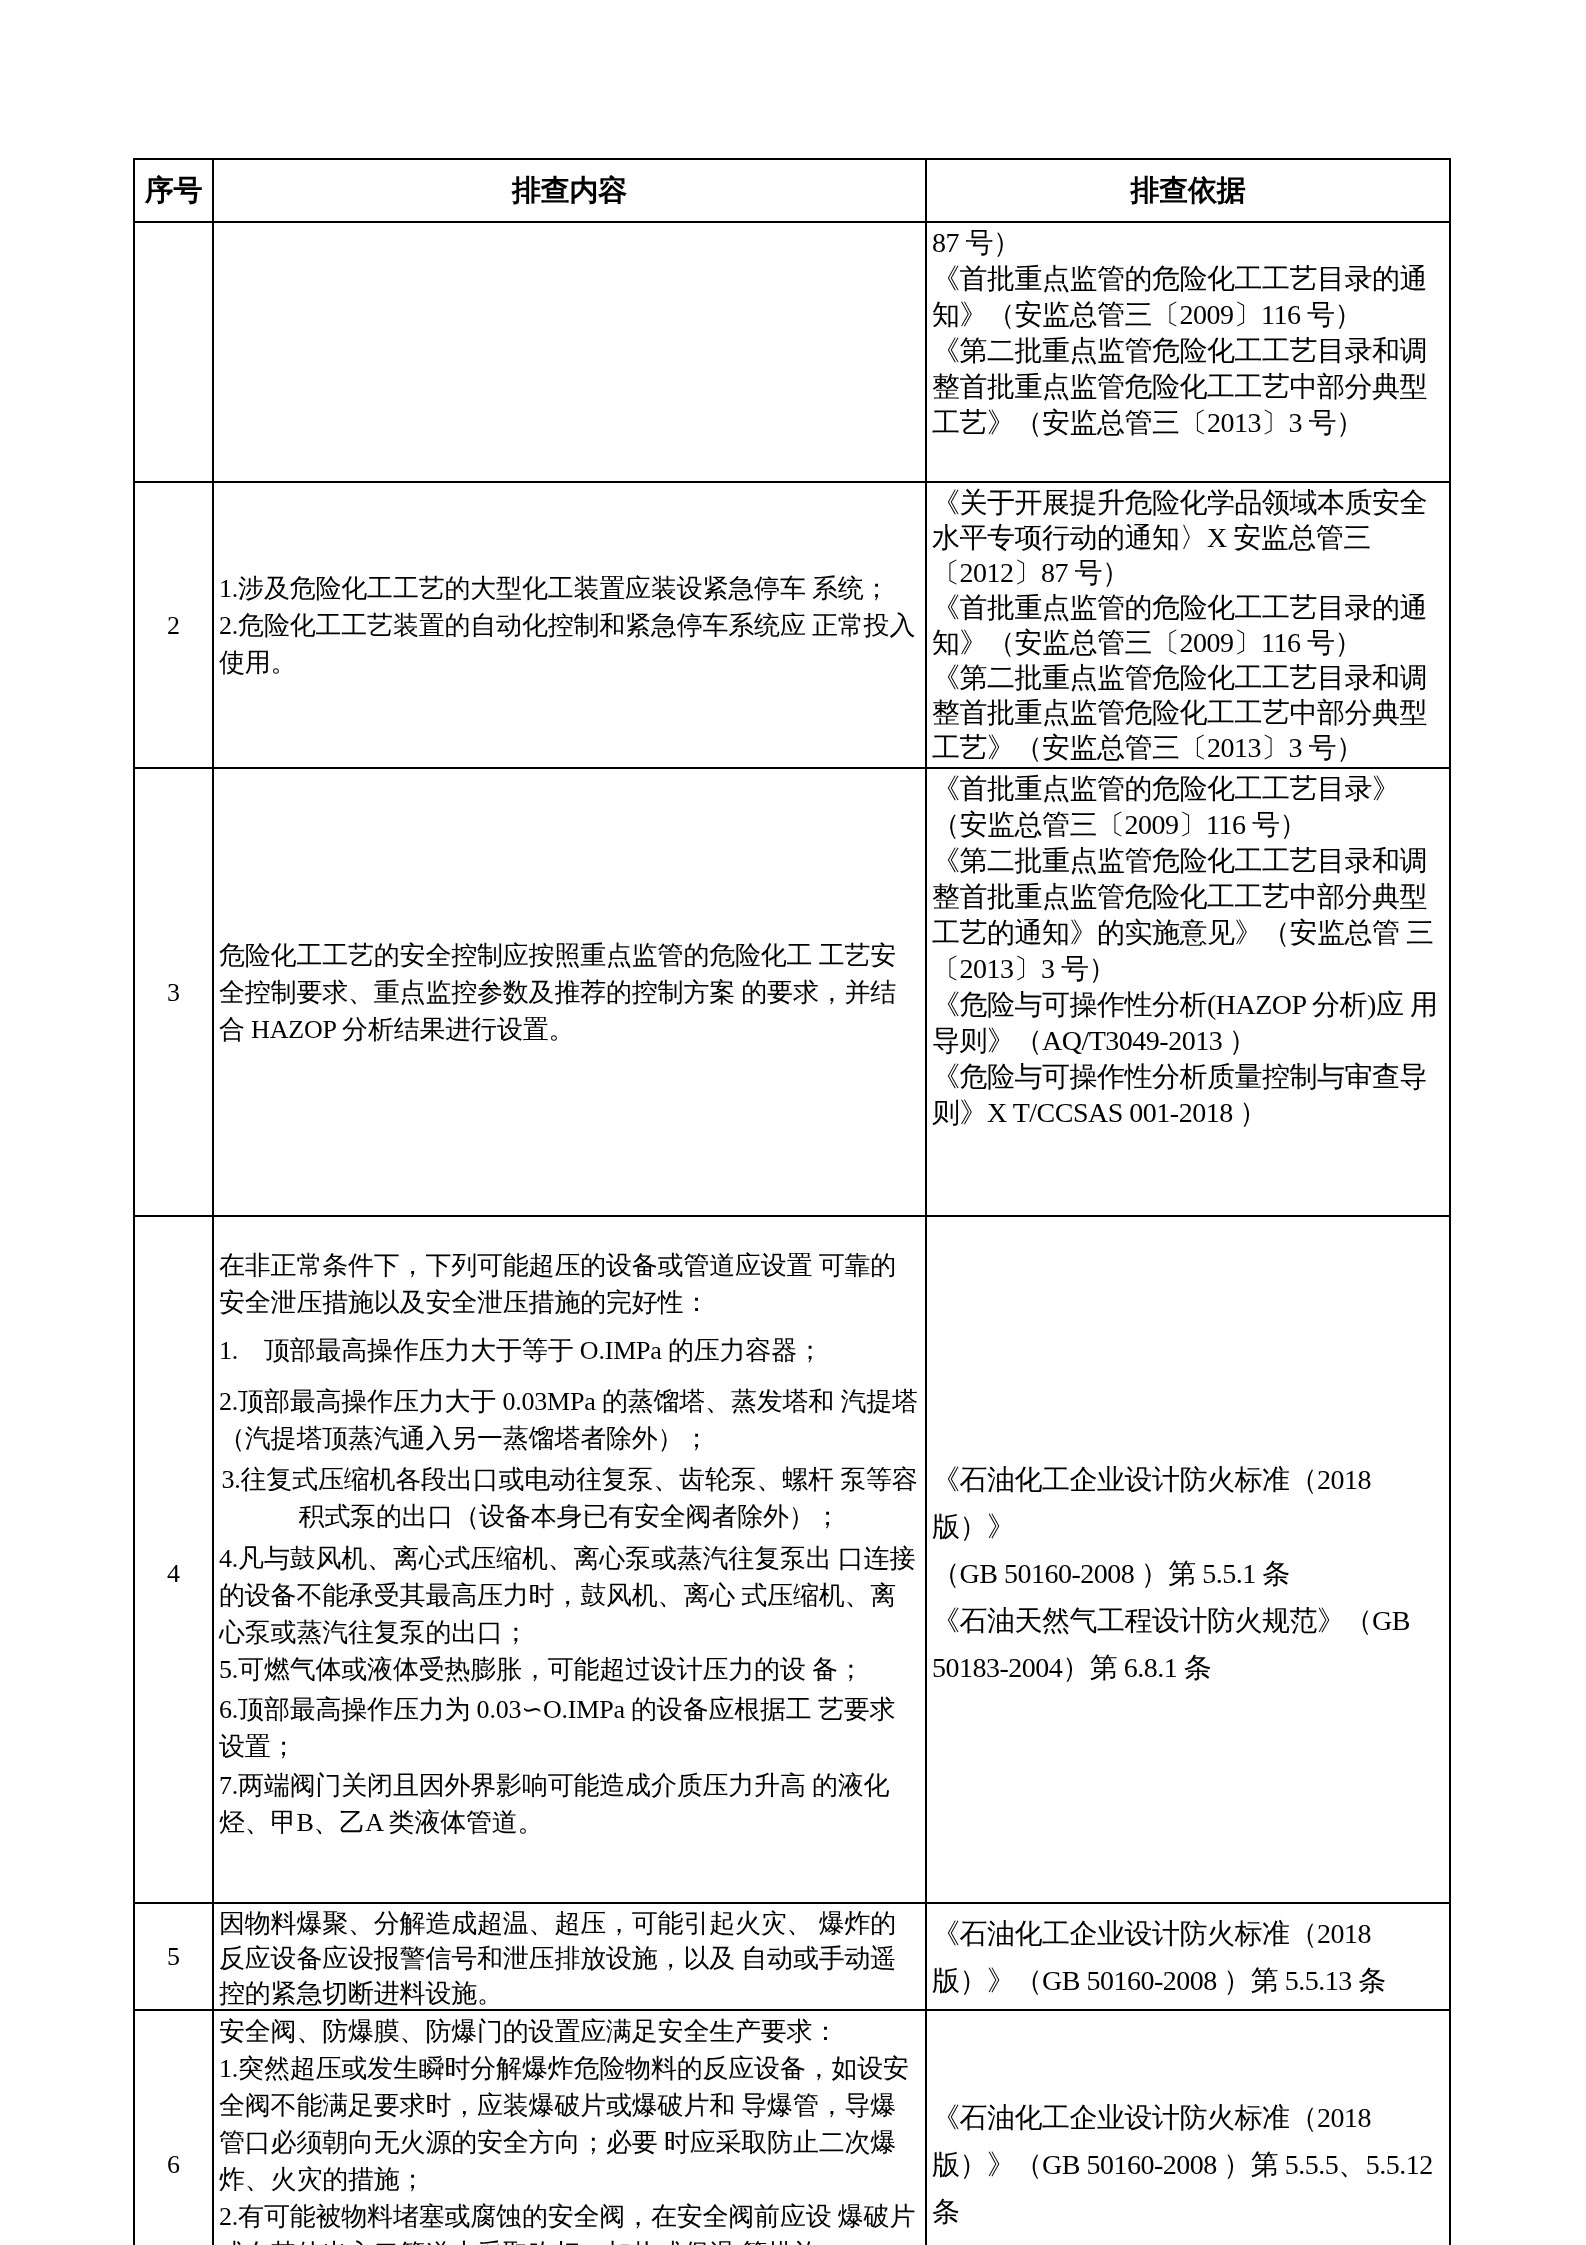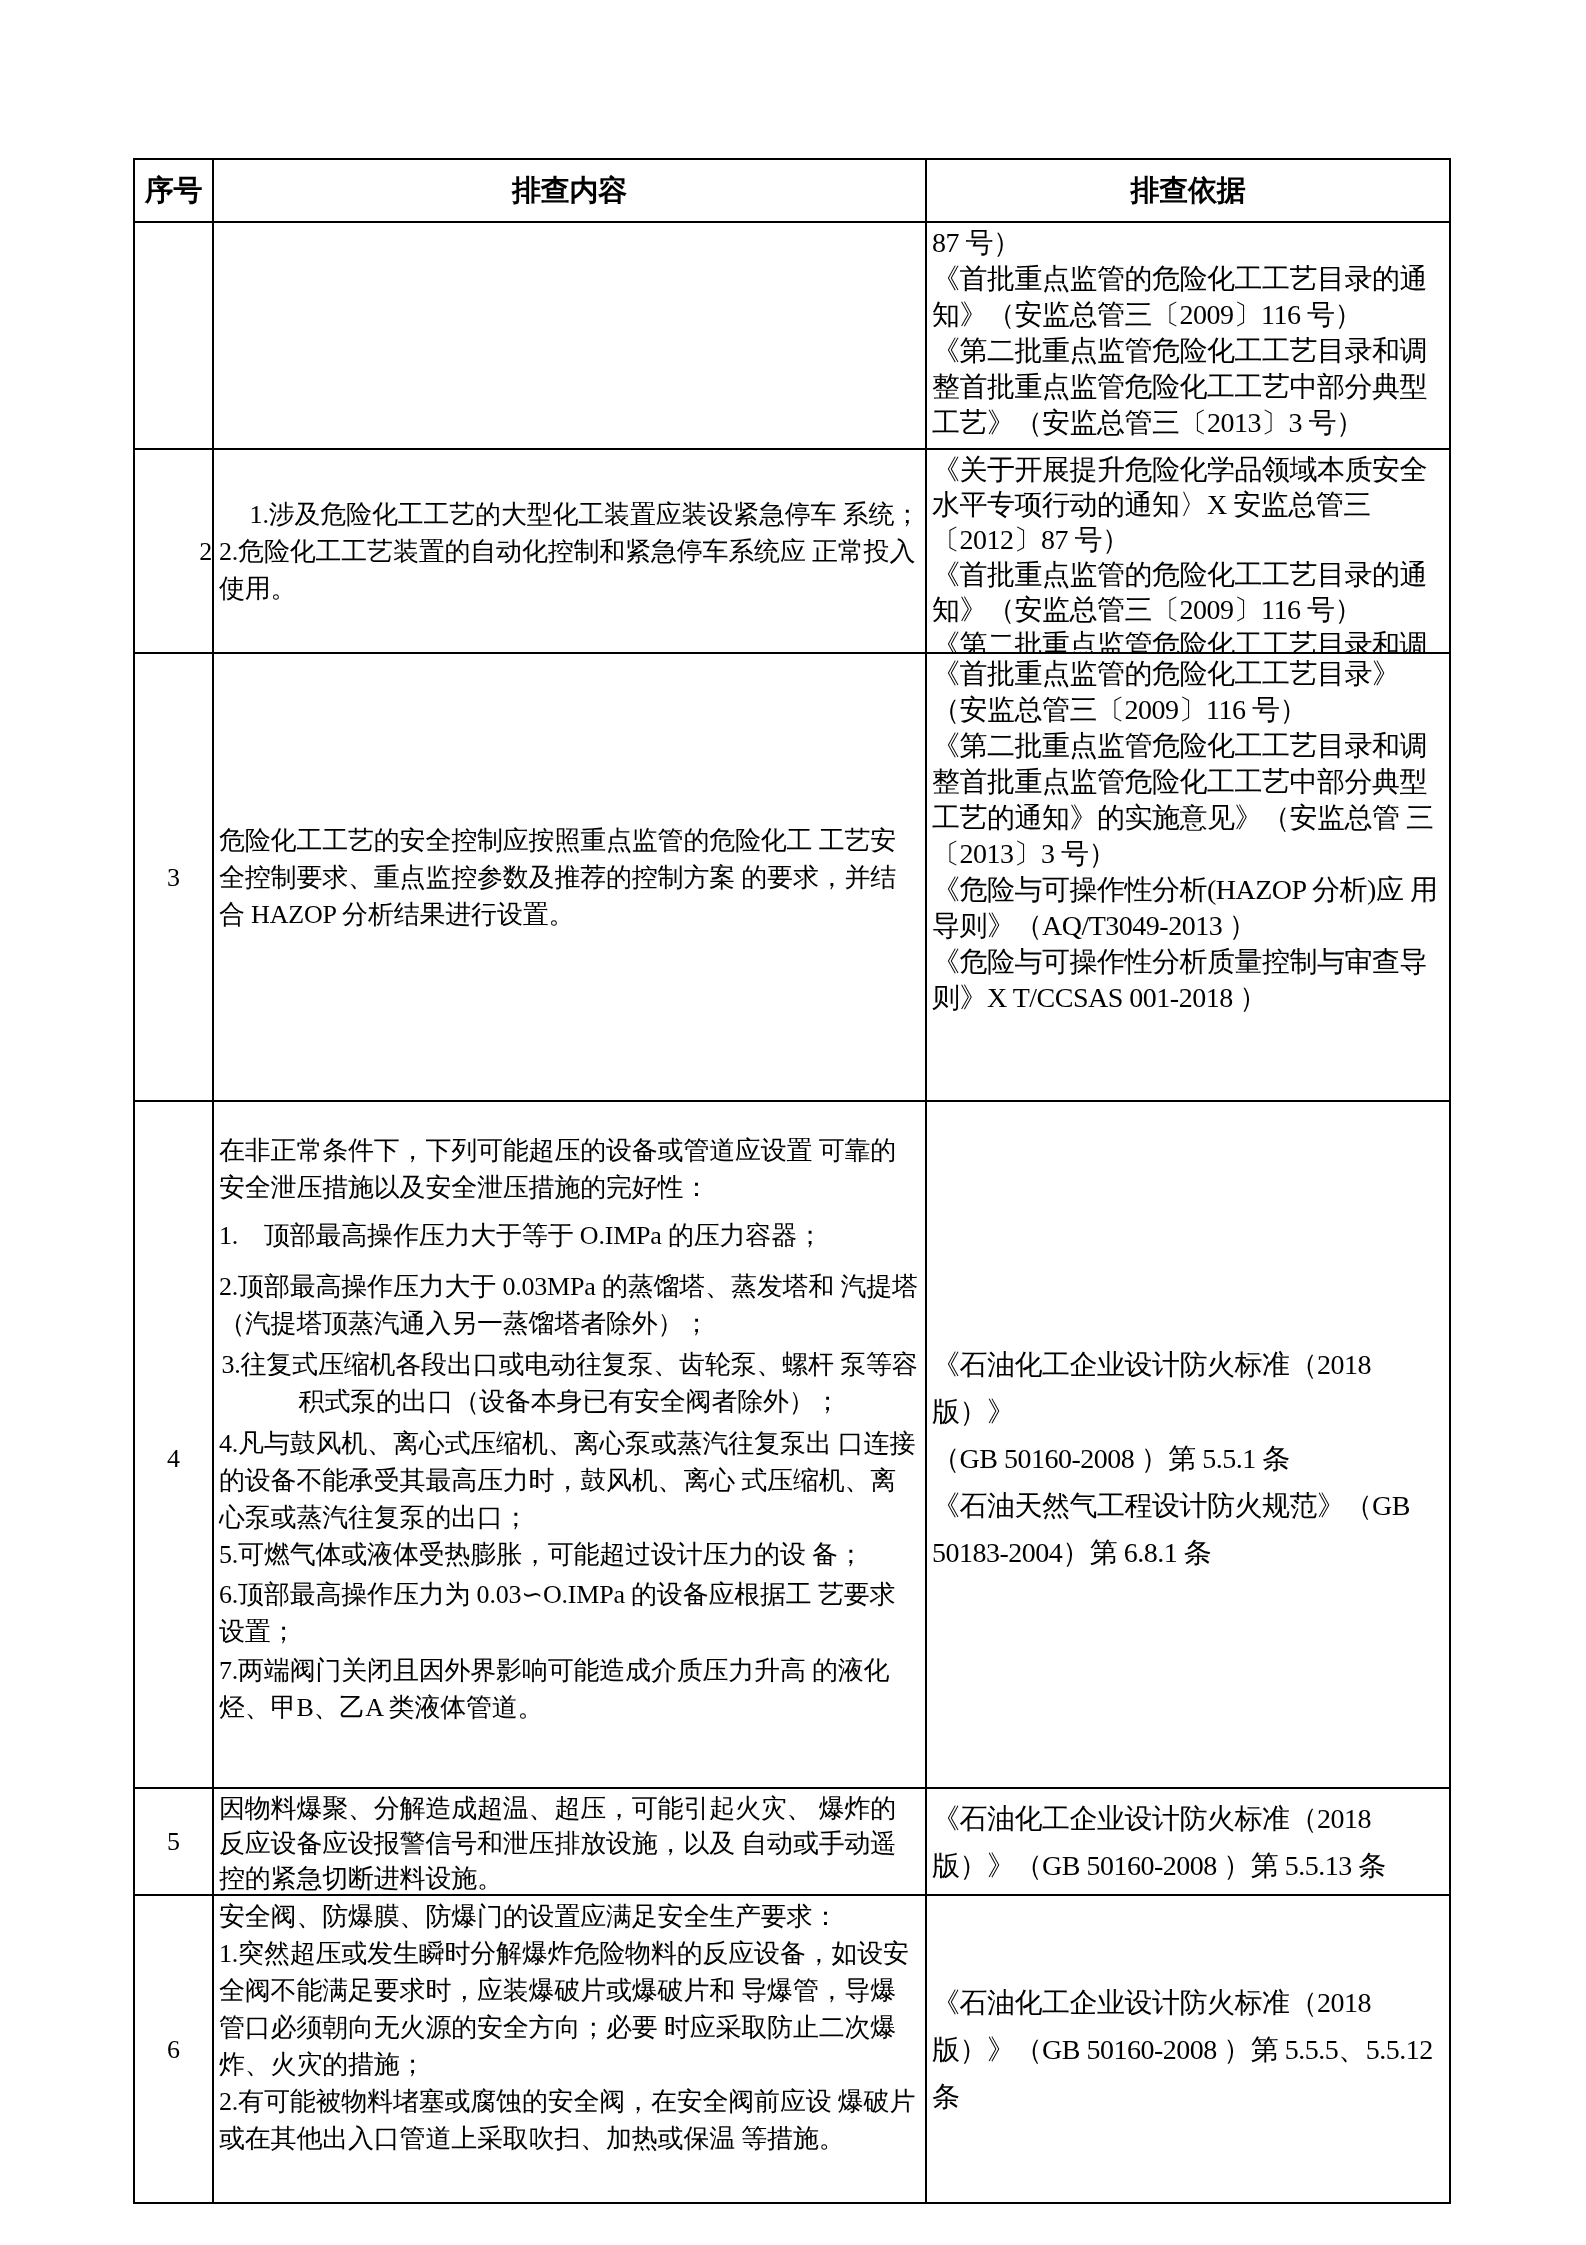--- a/index.html
+++ b/index.html
@@ -32,22 +32,22 @@
   .serial-box { align-items:center; justify-content:center; text-align:center; padding:0; }
   .head-box   { align-items:center; justify-content:center; text-align:center; font-size:29px; }
   .v-mid { justify-content:center; }
   .v-top { justify-content:flex-start; }
   .basis-box { font-size:28px; letter-spacing:-0.5px; }
   .lh36 { line-height:36px; }
   .lh35 { line-height:35px; }
   .lh47 { line-height:47px; }
   
   .hh { height:61px;border-radius:10px; }
-  .h1 { height:225px; }
-  .h2 { height:202px;align-items:flex-end; }
+  .h1 { height:258px; }
+  .h2 { height:284px; }
   .h3 { height:446px; }
   .h4 { height:657px;margin-top:28px; }
   .h5 { height:105px; }
   .h6 { height:306px; }
   .para { margin:0; }
   
   .gaps .para:nth-child(2) { margin-top:11px; }
   .gaps .para:nth-child(3) { margin-top:14px; }
   .gaps .para:nth-child(4) { margin-top:4px;text-align:center; }
   .gaps .para:nth-child(5) { margin-top:5px; }

